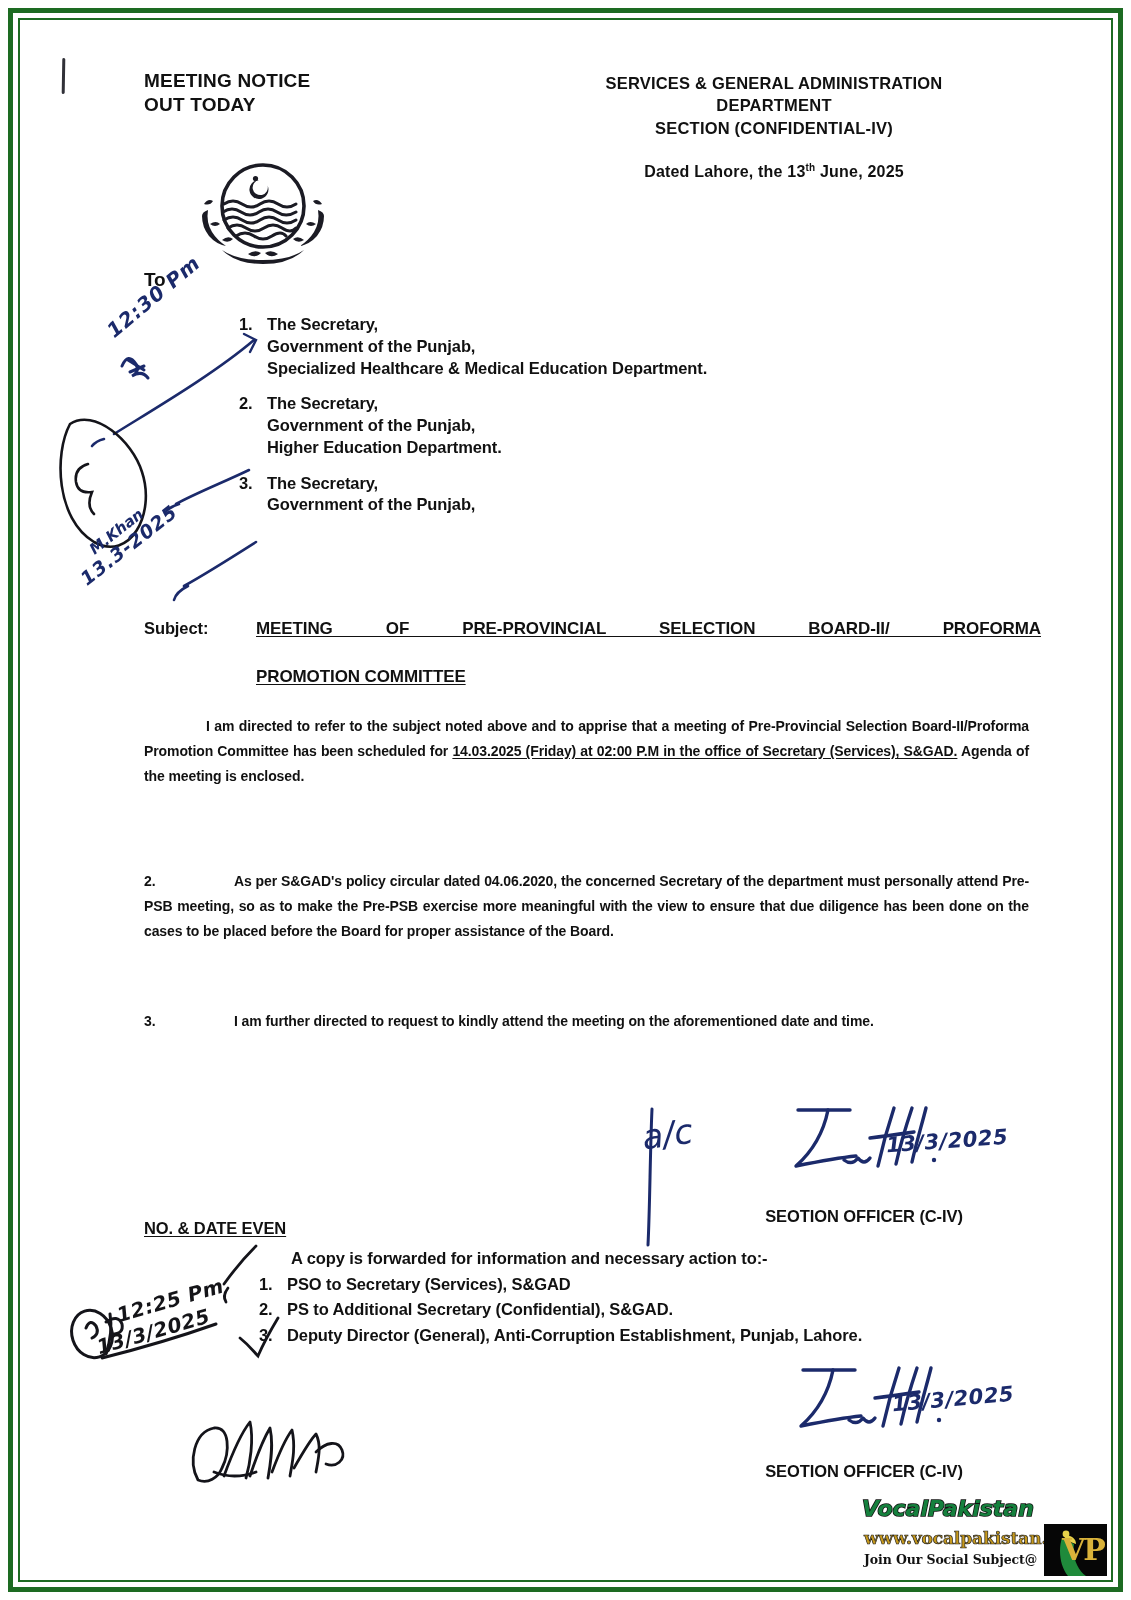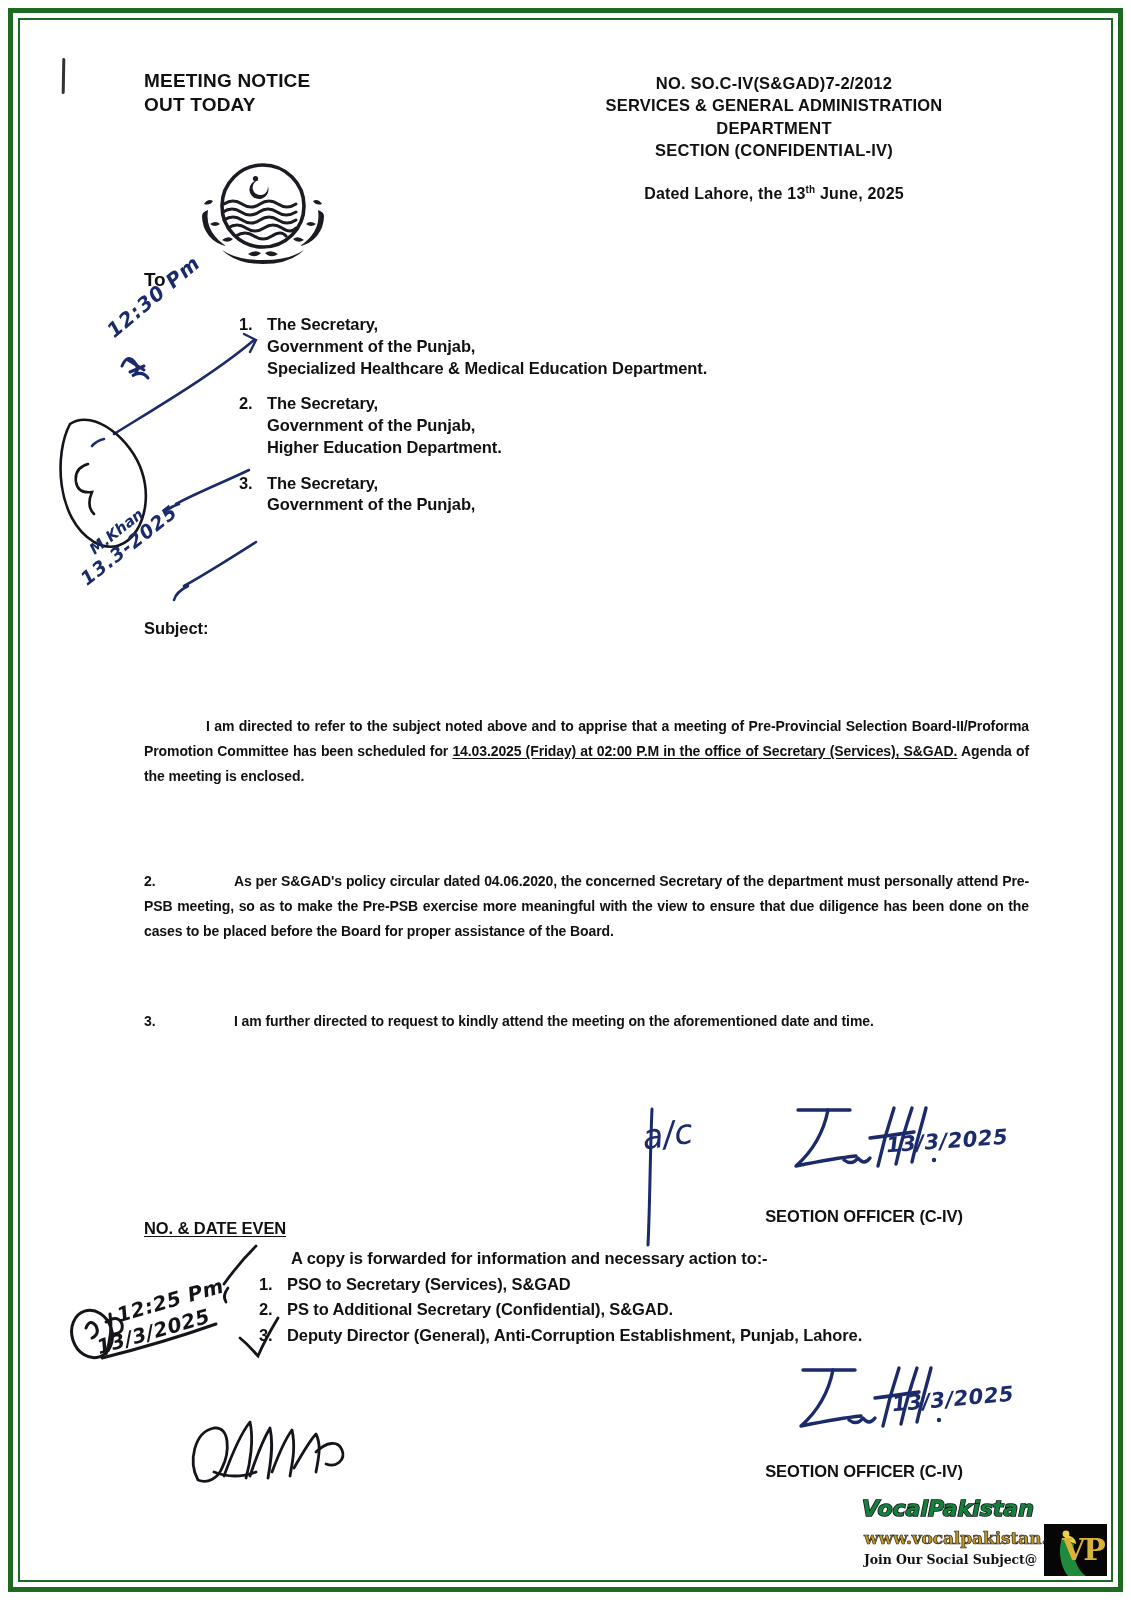--- a/index.html
+++ b/index.html
@@ -221,21 +221,20 @@
           <path d="M120 70 q-6 -4 -10 0 q5 4 10 0z"></path>
           <path d="M26 86 q6 -5 11 -1 q-5 5 -11 1z"></path>
           <path d="M108 86 q-6 -5 -11 -1 q5 5 11 1z"></path>
           <path d="M52 100 q7 -5 13 -1 q-6 6 -13 1z"></path>
           <path d="M82 100 q-7 -5 -13 -1 q6 6 13 1z"></path>
         </g>
       </svg>
     </div>
 
     <div class="blk hdr">
-      <div class="ln">NO. SO.C-IV(S&amp;GAD)7-2/2012</div>
       <div class="ln">SERVICES &amp; GENERAL ADMINISTRATION</div>
       <div class="ln">DEPARTMENT</div>
       <div class="ln">SECTION (CONFIDENTIAL-IV)</div>
       <div class="dated"><span>Dated Lahore, the 13</span><sup>th</sup><span> June, 2025</span></div>
     </div>
 
     <div class="blk to-label">To</div>
 
     <div class="blk addr">
       <div class="item">
@@ -257,20 +256,24 @@
       <div class="item">
         <span class="num">3.</span>
         <div class="lines">
           <div>The Secretary,</div>
           <div>Government of the Punjab,</div>
         </div>
       </div>
     </div>
 
     <div class="blk subj-label">Subject:</div>
+    <div class="blk subj-body">
+      <span class="u subj-line1">MEETING OF PRE-PROVINCIAL SELECTION BOARD-II/ PROFORMA</span>
+      <span class="u">PROMOTION COMMITTEE</span>
+    </div>
 
     <div class="blk para p1">
       <span class="firstindent"></span><span>I am directed to refer to the subject noted above and to apprise that a meeting of Pre-Provincial Selection Board-II/Proforma Promotion Committee has been scheduled for </span><span class="ul">14.03.2025 (Friday) at 02:00 P.M in the office of Secretary (Services), S&amp;GAD.</span><span> Agenda of the meeting is enclosed.</span>
     </div>
 
     <div class="blk para p2">
       <span class="pnum">2.</span><span>As per S&amp;GAD's policy circular dated 04.06.2020, the concerned Secretary of the department must personally attend Pre-PSB meeting, so as to make the Pre-PSB exercise more meaningful with the view to ensure that due diligence has been done on the cases to be placed before the Board for proper assistance of the Board.</span>
     </div>
 
     <div class="blk para p3">

